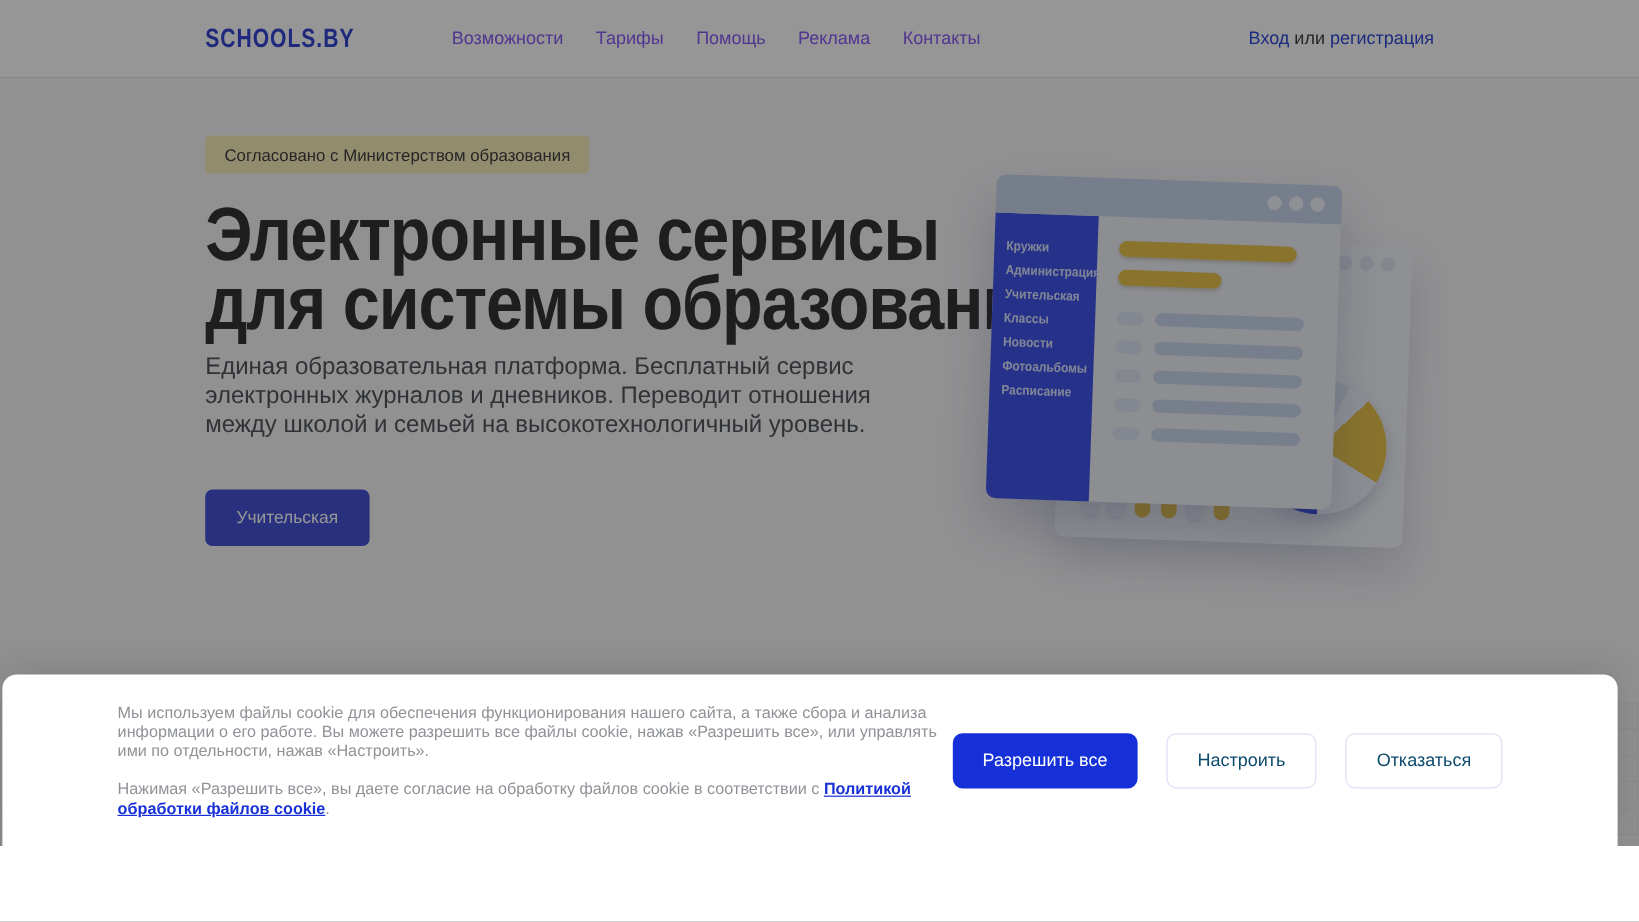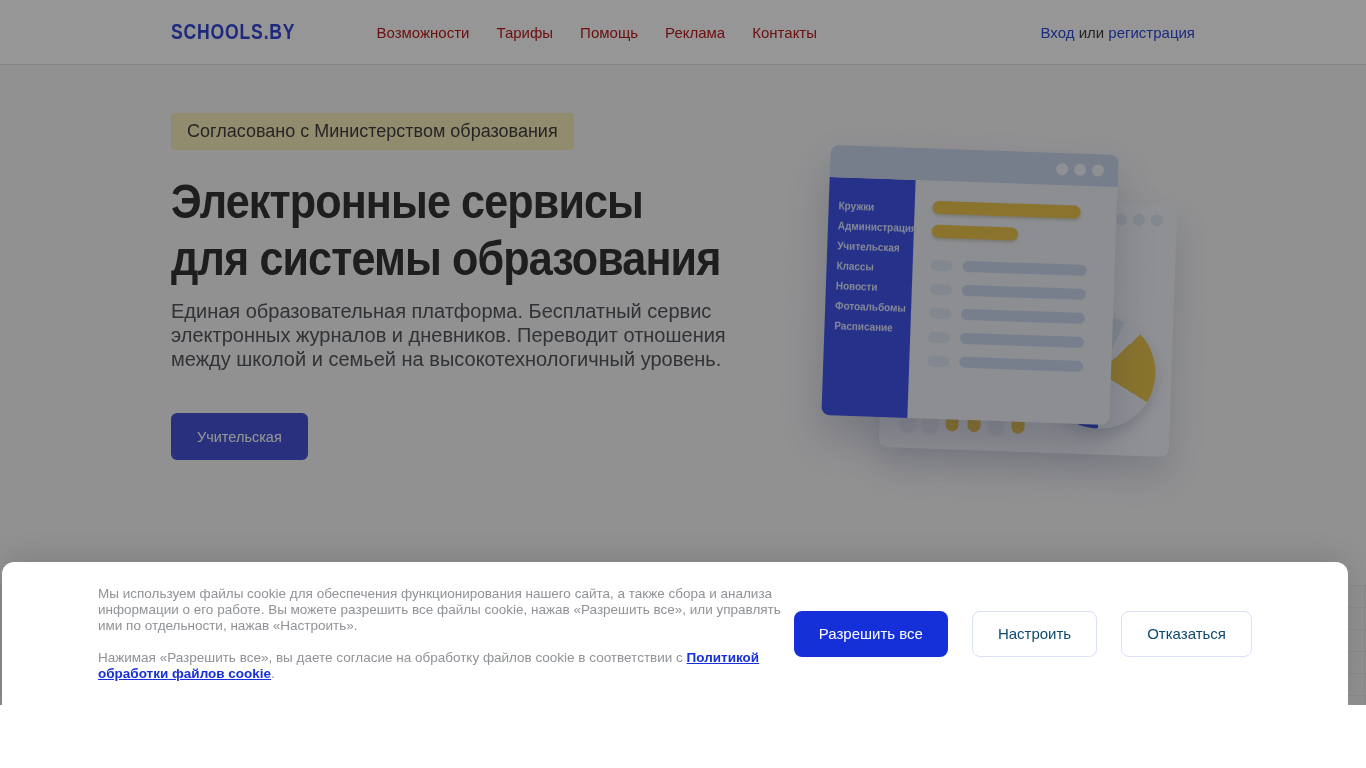--- a/index.html
+++ b/index.html
@@ -6,29 +6,29 @@
   html, body { width: 1366px; height: 768px; }
   body { font-family: "Liberation Sans", sans-serif; background: #fff; }
 
   .viewport { position: relative; width: 1366px; height: 705px; overflow: hidden; background: #fff; }
 
   
   .topbar { position: relative; height: 65px; background: #fff; border-bottom: 1px solid #e4e4e8; }
   .container { width: 1024px; margin: 0 auto; height: 100%; display: flex; align-items: center; }
   .logo { font-weight: 700; font-size: 22px; letter-spacing: 1px; color: #3347d6; transform: scaleX(0.8); transform-origin: left center; white-space: nowrap; cursor: pointer; }
   .nav { display: flex; gap: 27px; margin-left: 50px; }
-  .nav a { font-size: 15px; color: #b91c1c; text-decoration: none; cursor: pointer; }
+  .nav a { font-size: 15px; color: #8b5cf6; text-decoration: none; cursor: pointer; }
   .auth { margin-left: auto; font-size: 15px; color: #3c4043; white-space: nowrap; }
   .auth a { color: #2f4ad8; text-decoration: none; cursor: pointer; }
 
   
   .hero { position: relative; height: 520px; background: #f6f6f8; }
   .hero .container { display: block; position: relative; height: 100%; }
-  .badge { display: inline-block; margin-top: 48px; padding: 8px 16px; background: #f8efbd; border-radius: 4px; font-size: 18px; color: #3f3f3f; }
-  h1 { margin-top: 23px; font-size: 49px; line-height: 57px; font-weight: 700; color: #333; letter-spacing: -1px; }
+  .badge { display: inline-block; margin-top: 48px; padding: 8px 16px; background: #f8efbd; border-radius: 4px; font-size: 14px; color: #3f3f3f; }
+  h1 { margin-top: 23px; font-size: 63px; line-height: 57px; font-weight: 700; color: #333; letter-spacing: -1px; }
   h1 .hline { display: inline-block; transform: scaleX(0.88); transform-origin: left center; white-space: nowrap; }
   .hero-desc { margin-top: 12px; width: 600px; font-size: 20px; line-height: 24px; color: #53575c; }
   .hero-btns { margin-top: 42px; display: flex; gap: 22px; }
   .btn { display: inline-flex; align-items: center; justify-content: center; height: 47px; border-radius: 6px; font-size: 14.5px; cursor: pointer; border: none; font-family: "Liberation Sans", sans-serif; }
   .btn-primary-hero { background: #4653d6; color: #fff; padding: 0 26px; }
   .btn-outline-hero { background: rgba(255,255,255,0.55); color: #3b4ad1; padding: 0 22px; border: 1px solid #b3bdea; }
 
   
   .illustration { position: absolute; left: 655px; top: 85px; width: 352px; height: 370px; }
   .ill-back { position: absolute; left: 57px; top: 50px; width: 290px; height: 252px; background: #f3f5fa; border-radius: 8px; transform: rotate(2deg); box-shadow: 0 18px 35px rgba(60,70,120,0.18); }

